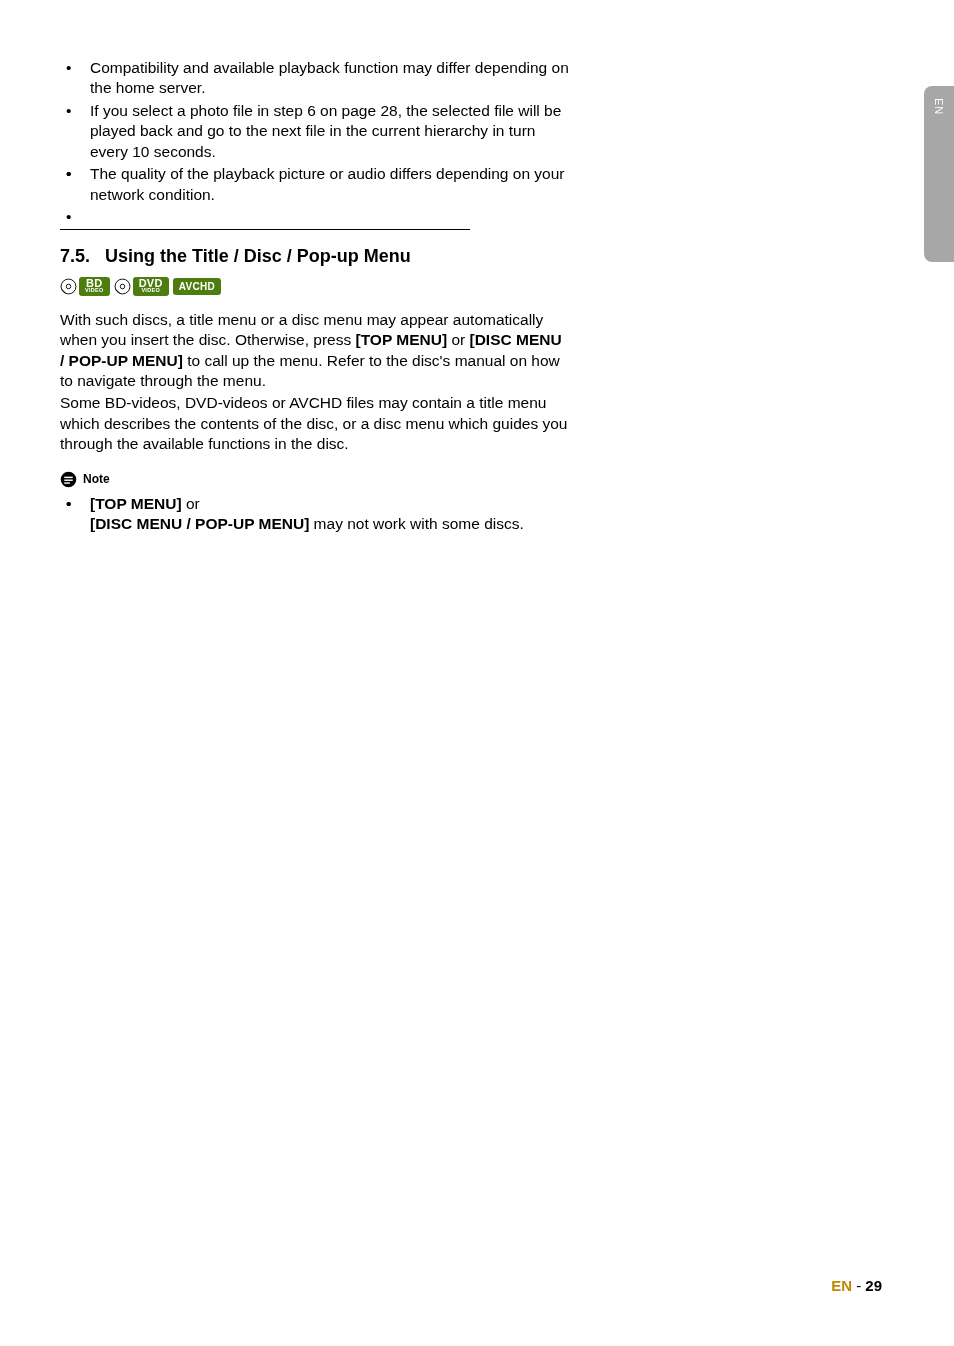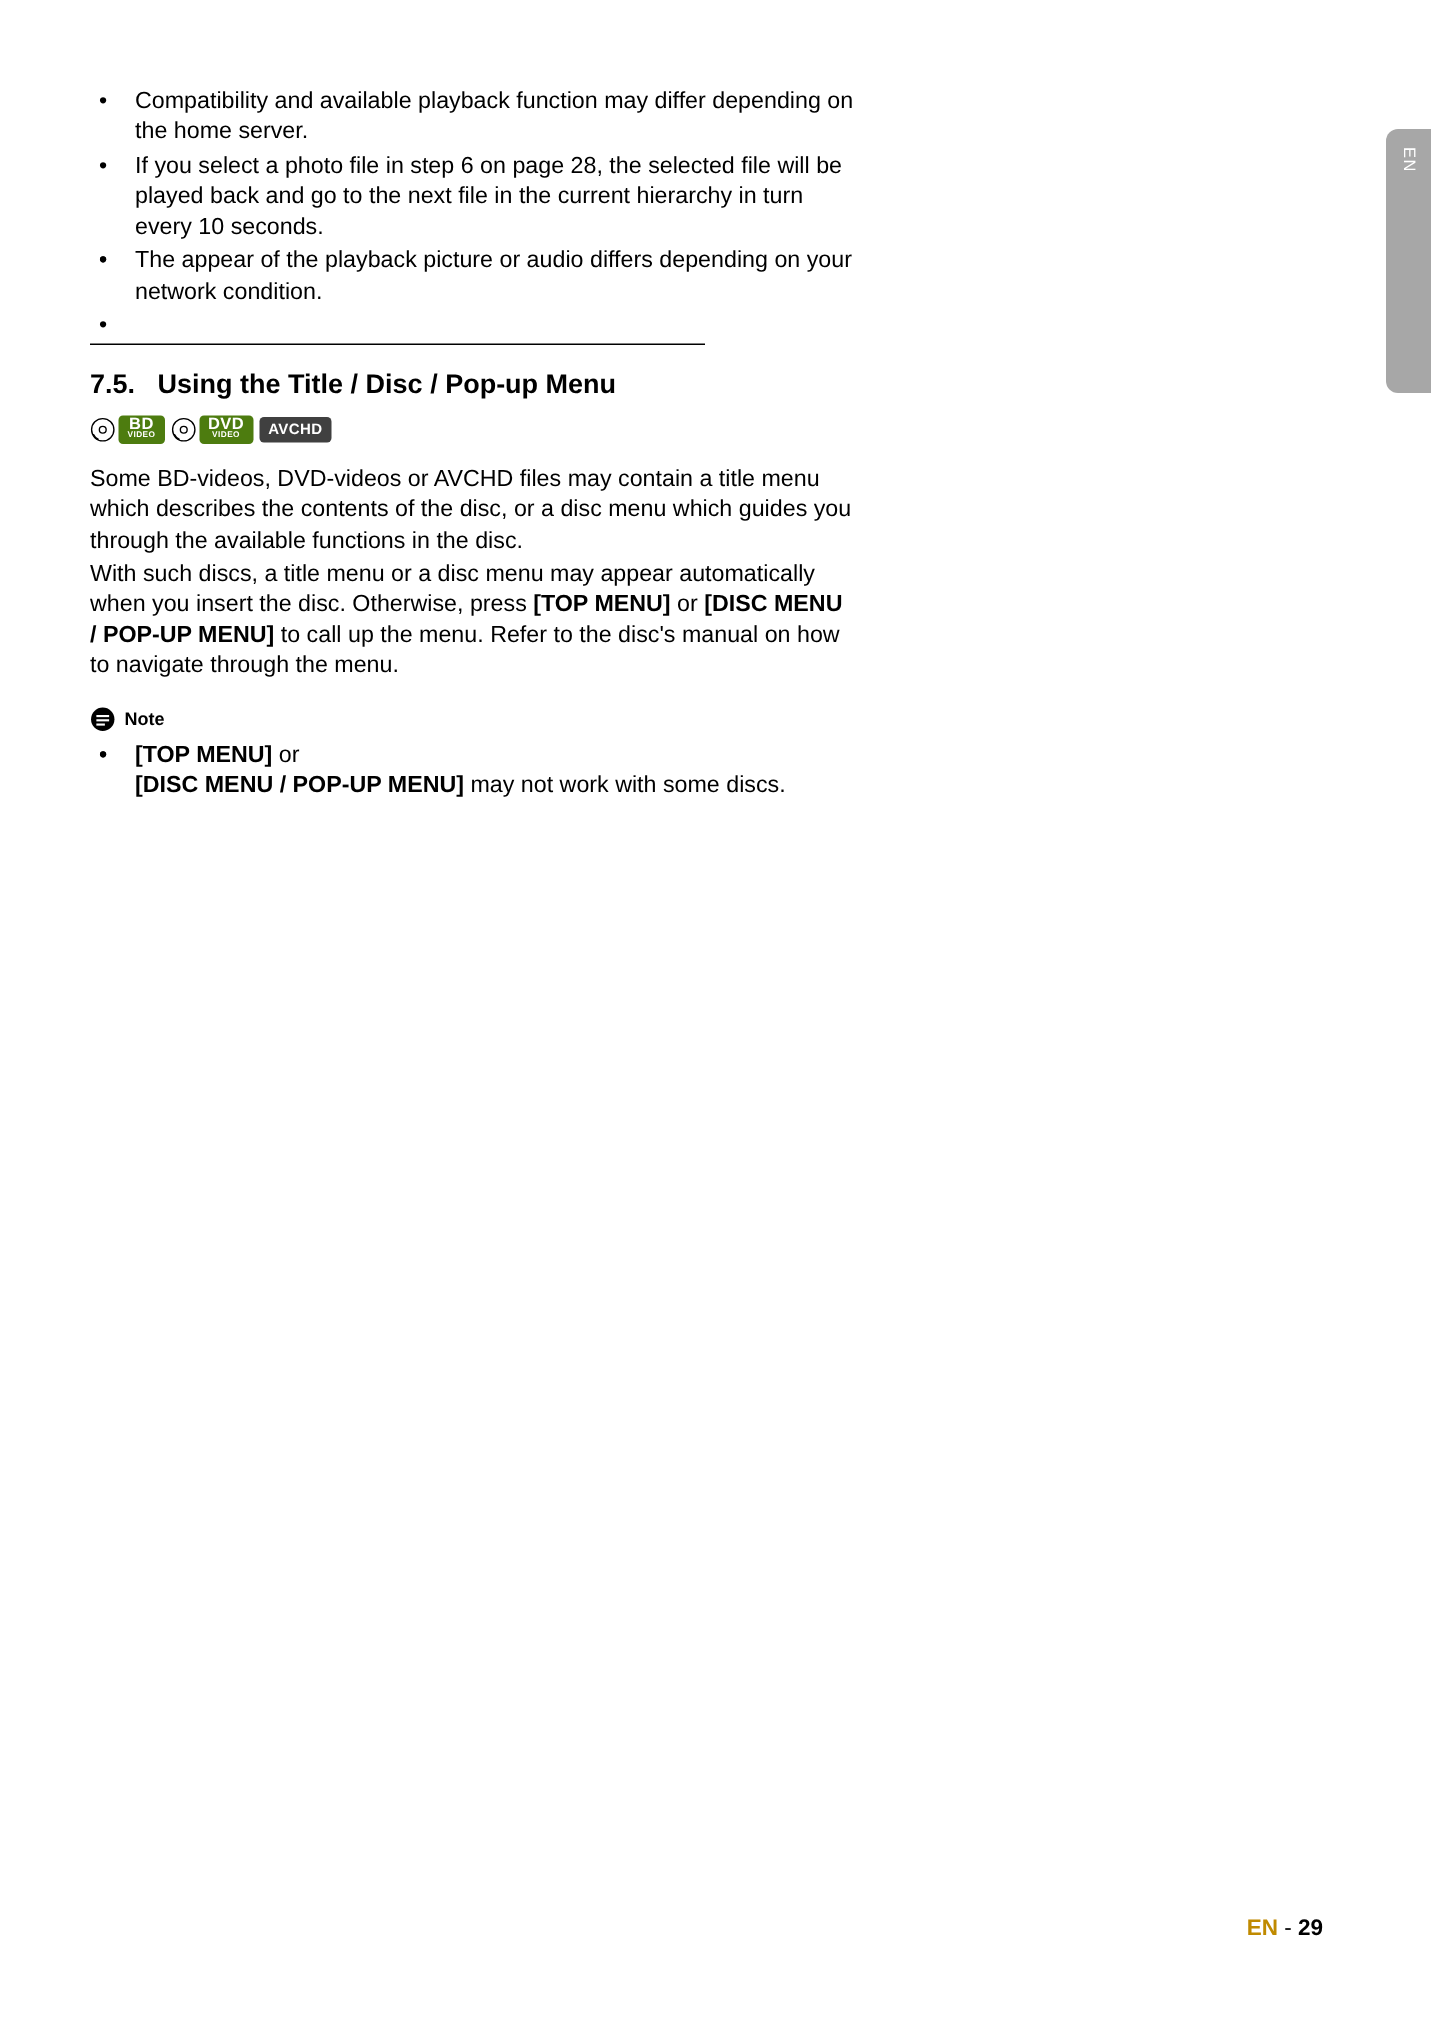--- a/index.html
+++ b/index.html
@@ -10,21 +10,21 @@
   ul.bullets li { position: relative; padding-left: 30px; font-size: 15.5px; line-height: 1.32; margin-bottom: 2px; }
   ul.bullets li .dot { position: absolute; left: 6px; top: 0; }
   .section-rule { border: none; border-top: 1px solid #000; margin: 24px 0 6px 0; width: 410px; }
   .section-title { font-size: 18px; font-weight: bold; margin-bottom: 10px; margin-top: 16px; }
   .badges { display: flex; gap: 4px; align-items: center; margin-bottom: 14px; }
   .badge-wrap { display: flex; align-items: center; gap: 2px; }
   .disc-icon { width: 17px; height: 17px; }
   .badge { display: inline-flex; flex-direction: column; align-items: center; justify-content: center; background: #4d7c0f; color: #fff; border-radius: 3px; padding: 1px 6px 2px 6px; line-height: 1; }
   .badge-main { font-size: 11px; font-weight: bold; letter-spacing: 0.3px; }
   .badge-sub { font-size: 5.5px; font-weight: bold; letter-spacing: 0.3px; margin-top: -1px; }
-  .badge-avchd { display: inline-flex; align-items: center; justify-content: center; background: #404040; color: #fff; border-radius: 3px; padding: 3px 6px; font-size: 10px; font-weight: bold; letter-spacing: 0.3px; }
+  .badge-avchd { display: inline-flex; align-items: center; justify-content: center; background: #4d7c0f; color: #fff; border-radius: 3px; padding: 3px 6px; font-size: 10px; font-weight: bold; letter-spacing: 0.3px; }
   .para { font-size: 15.5px; line-height: 1.32; margin-bottom: 2px; }
   .note-head { display: flex; align-items: center; gap: 6px; margin: 16px 0 6px 0; font-weight: bold; font-size: 12px; }
   .note-icon { width: 17px; height: 17px; display: inline-block; }
   .bold { font-weight: bold; }
   .arrow-keys { font-weight: bold; letter-spacing: 1px; }
   .side-tab { position: absolute; right: 0; top: 86px; width: 30px; height: 176px; background: #a7a7a7; border-top-left-radius: 8px; border-bottom-left-radius: 8px; display: flex; align-items: flex-start; justify-content: center; padding-top: 12px; }
   .side-tab-label { font-size: 11px; color: #fff; writing-mode: vertical-rl; transform: rotate(0deg); letter-spacing: 1px; }
   .footer { position: absolute; right: 72px; bottom: 52px; font-size: 15px; }
   .footer .en { color: #c08a00; font-weight: bold; }
   .footer .pg { font-weight: bold; }
@@ -41,21 +41,21 @@
     <span class="side-tab-label">EN</span>
   </div>
 
   <div class="column">
 
     <ul class="bullets">
       <li><span class="dot">•</span><span>Compatibility and available playback function may differ depending on the home server.</span></li>
       <li><span class="dot">•</span><span>If you select a photo file in step 6 on page 28, the selected file will be played back and go to the next file in the current hierarchy in turn every 10 seconds.</span></li>
       <li><span class="dot">•</span>
       </li>
-      <li><span class="dot">•</span><span>The appear of the playback picture or audio differs depending on your network condition.</span></li>
+      <li><span class="dot">•</span><span>The quality of the playback picture or audio differs depending on your network condition.</span></li>
       <li><span class="dot">•</span></li>
     </ul>
 
     <hr class="section-rule">
 
     <div class="section-title">
       <span>7.5.</span>&nbsp;&nbsp;&nbsp;<span>Using the Title / Disc / Pop-up Menu</span>
     </div>
 
     <div class="badges">
@@ -77,24 +77,24 @@
             <path d="M3 16 A10 10 0 0 0 8 21" fill="none" stroke="#000" stroke-width="1.3"></path>
           </svg>
         <span class="badge">
           <span class="badge-main">DVD</span>
           <span class="badge-sub">VIDEO</span>
         </span>
       </span>
       <span class="badge-avchd">AVCHD</span>
     </div>
 
-    <p class="para">Some BD-videos, DVD-videos or AVCHD files may contain a title menu which describes the contents of the disc, or a disc menu which guides you through the available functions in the disc.</p>
     <p class="para">
       <span>With such discs, a title menu or a disc menu may appear automatically when you insert the disc. Otherwise, press </span><span class="bold">[TOP MENU]</span><span> or </span><span class="bold">[DISC MENU / POP-UP MENU]</span><span> to call up the menu. Refer to the disc's manual on how to navigate through the menu.</span>
     </p>
+    <p class="para">Some BD-videos, DVD-videos or AVCHD files may contain a title menu which describes the contents of the disc, or a disc menu which guides you through the available functions in the disc.</p>
 
     <div class="note-head">
       <span class="note-icon">
         <svg viewBox="0 0 24 24" width="17" height="17">
             <circle cx="12" cy="12" r="11" fill="#000"></circle>
             <rect x="6" y="8" width="12" height="2" fill="#fff"></rect>
             <rect x="6" y="12" width="12" height="2" fill="#fff"></rect>
             <rect x="6" y="16" width="8" height="2" fill="#fff"></rect>
           </svg>
       </span>

